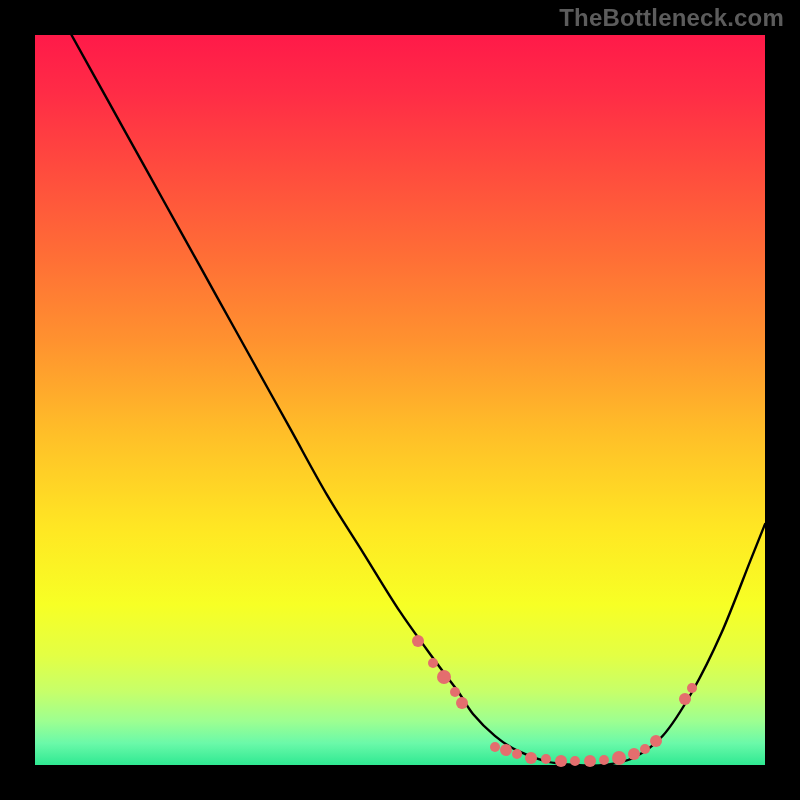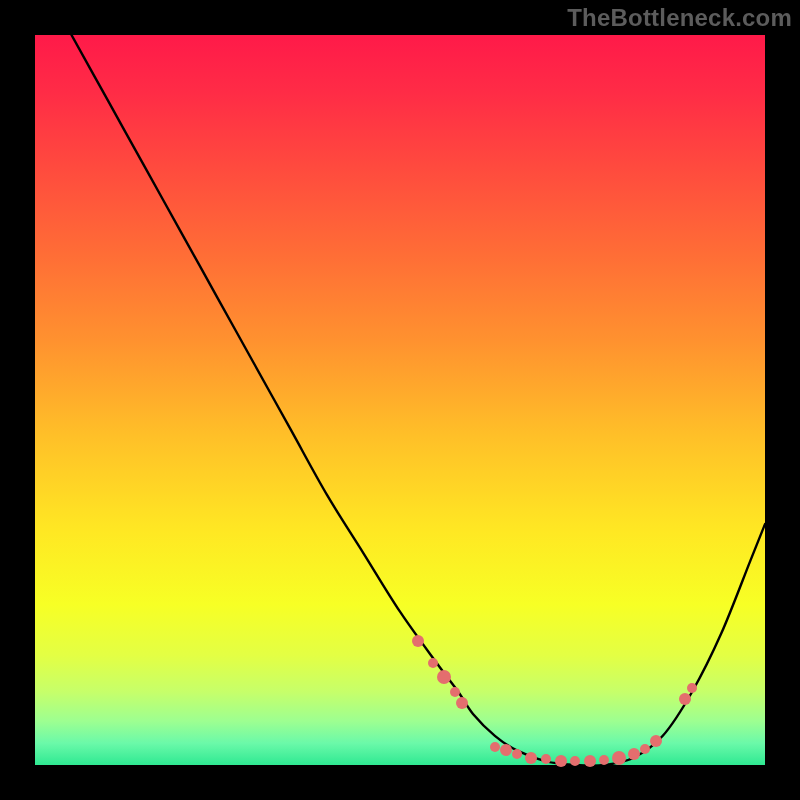--- a/index.html
+++ b/index.html
@@ -13,21 +13,21 @@
   }
   .frame {
     position: relative;
     width: 800px;
     height: 800px;
     background: #000000;
   }
   .watermark {
     position: absolute;
     top: 4px;
-    right: 8px;
+    right: 16px;
     color: #5c5c5c;
     font-size: 24px;
     font-weight: 600;
     letter-spacing: 0.2px;
     z-index: 20;
     user-select: none;
   }
   .plot {
     position: absolute;
     left: 35px;

